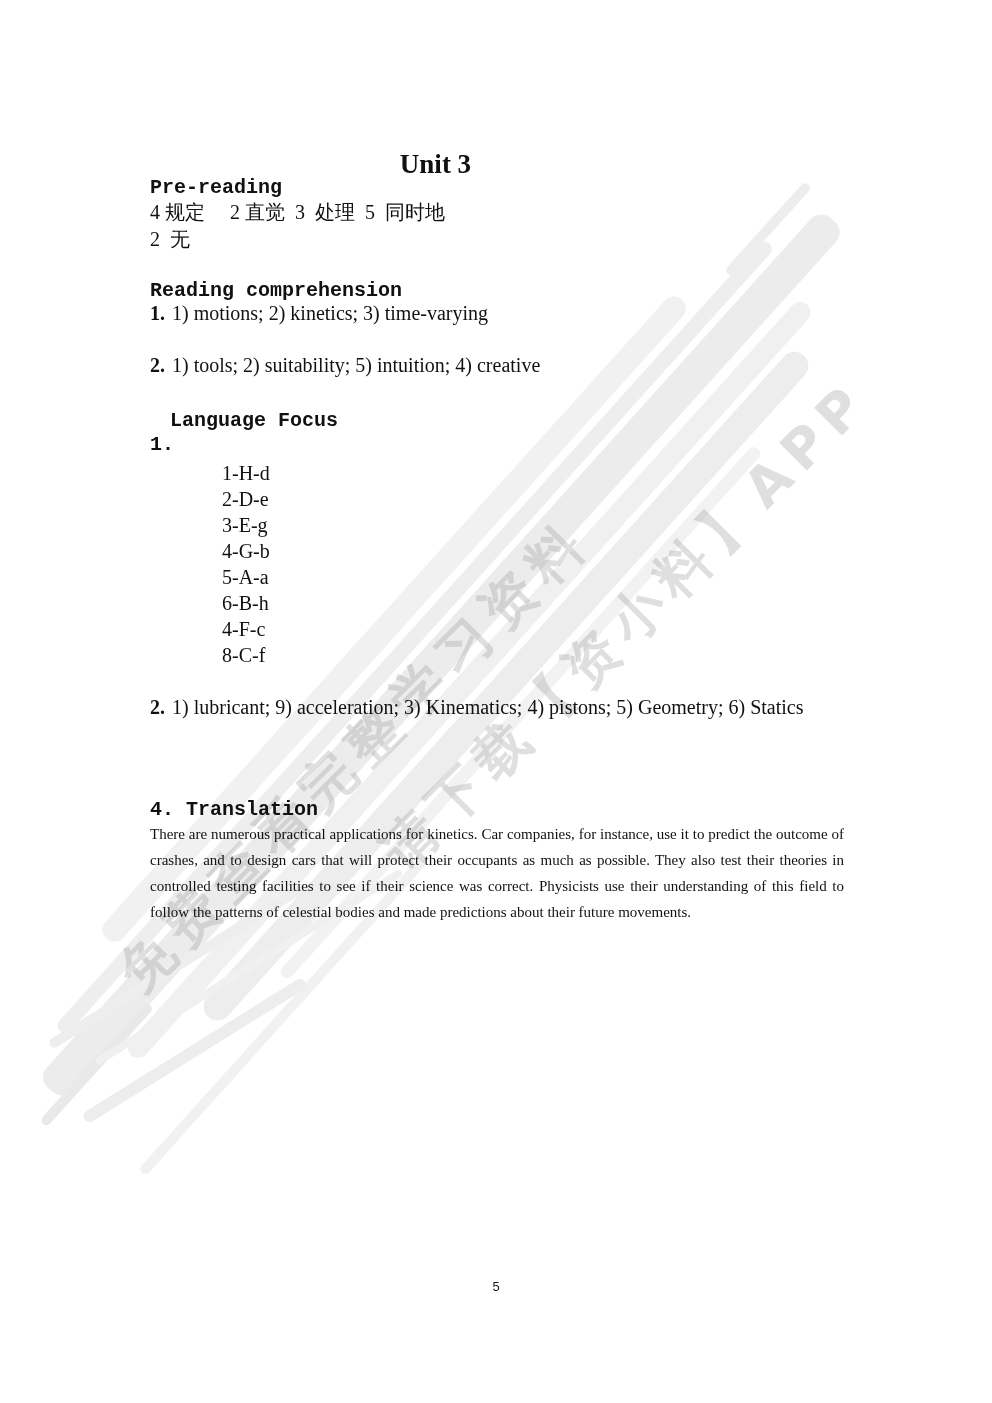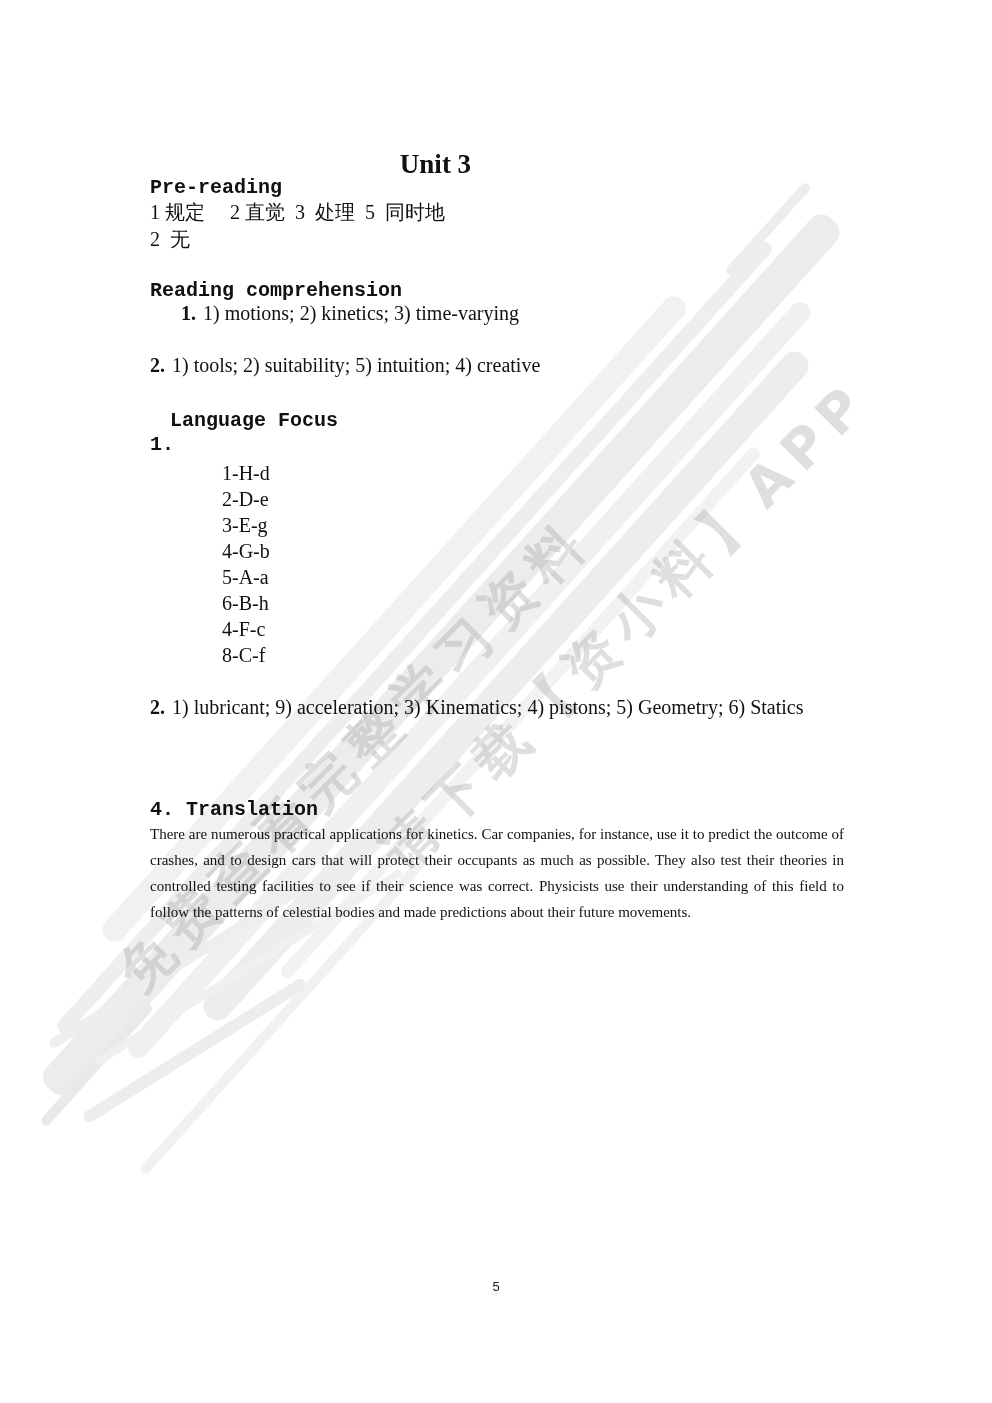--- a/index.html
+++ b/index.html
@@ -97,25 +97,25 @@
   </div>
 
   <div class="wm wm1">免费查看完整学习资料</div>
   <div class="wm wm2">请下载【资小料】APP</div>
 
   <div class="content">
 
     <h1 class="title">Unit 3</h1>
 
     <div class="line heading" style="top:175px;">Pre-reading</div>
-    <div class="line" style="top:199px;">1 规定　 2 直觉  3  处理  5  同时地</div>
+    <div class="line" style="top:199px;">4 规定　 2 直觉  3  处理  5  同时地</div>
     <div class="line" style="top:226px;">2  无</div>
 
     <div class="line heading" style="top:278px;">Reading comprehension</div>
-    <div class="line" style="top:300px;margin-left:31px;"><b class="num">1.</b><span>1) motions; 2) kinetics; 3) time-varying</span></div>
+    <div class="line" style="top:300px;"><b class="num">1.</b><span>1) motions; 2) kinetics; 3) time-varying</span></div>
     <div class="line" style="top:352px;"><b class="num">2.</b><span>1) tools; 2) suitability; 5) intuition; 4) creative</span></div>
 
     <div class="line heading" style="top:408px;margin-left:20px;">Language Focus</div>
     <div class="line heading" style="top:432px;">1.</div>
 
     <div class="match-list">
       <div>1-H-d</div>
       <div>2-D-e</div>
       <div>3-E-g</div>
       <div>4-G-b</div>

